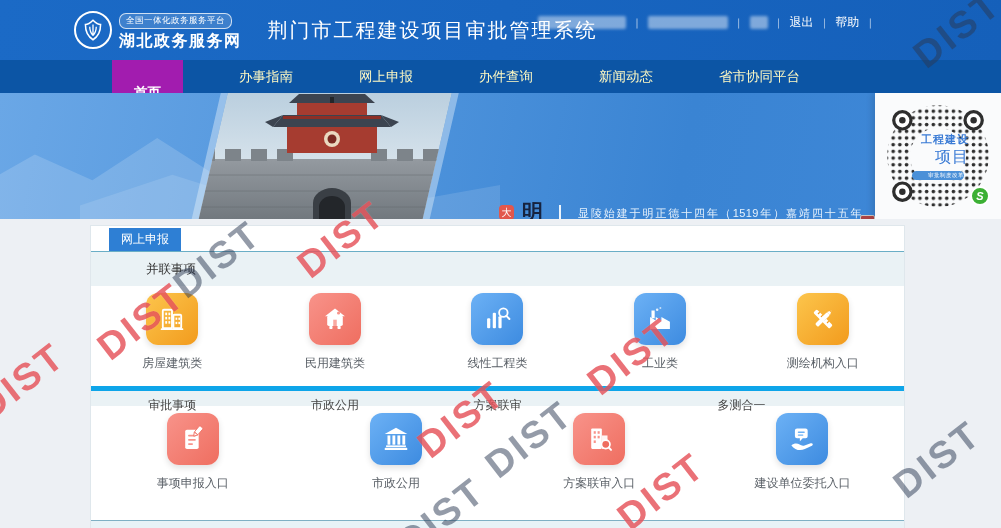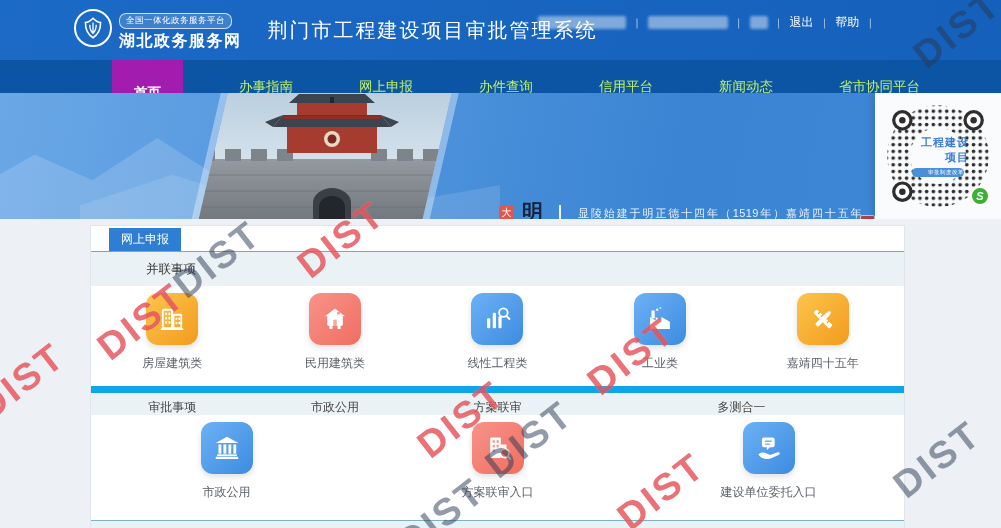--- a/index.html
+++ b/index.html
@@ -1,34 +1,34 @@
 <!DOCTYPE html>
 <html><head>
 <meta charset="utf-8">
 <style>
   * { margin:0; padding:0; box-sizing:border-box; }
   html,body { width:1001px; height:528px; overflow:hidden; font-family:"Liberation Sans",sans-serif; background:#edf0f4; }
   #stage { position:relative; width:1001px; height:528px; overflow:hidden; }
 
   
   .header { position:relative; height:60px; background:linear-gradient(100deg,#1b6ac6,#1560ba); display:flex; align-items:center; }
-  .logo-wrap { display:flex; align-items:flex-start; margin-left:74px; }
+  .logo-wrap { display:flex; align-items:center; margin-left:74px; }
   .emblem { width:38px; height:38px; border:2px solid #fff; border-radius:50%; display:flex; align-items:center; justify-content:center; flex:0 0 auto; }
   .logo-txt { margin-left:7px; }
   .badge { display:inline-block; font-size:8.5px; color:#fff; background:rgba(255,255,255,.16); border:1px solid rgba(255,255,255,.75); border-radius:7px; padding:1px 6px; letter-spacing:.5px; }
   .site-name { font-size:16px; font-weight:bold; color:#fff; letter-spacing:1.5px; margin-top:2px; }
   .sys-title { font-size:20px; font-weight:normal; color:#fff; letter-spacing:2px; margin-left:26px; }
   .top-links { position:absolute; top:14px; right:120px; display:flex; align-items:center; font-size:12px; color:#fff; }
   .blur-chip { display:inline-block; height:13px; background:rgba(255,255,255,.45); border-radius:2px; filter:blur(1.6px); }
   .sep { margin:0 6px; color:rgba(255,255,255,.8); font-size:10px; }
   .top-link { color:#fff; text-decoration:none; cursor:pointer; }
 
   
   .nav { height:33px; background:#0c55a5; display:flex; align-items:stretch; padding-left:112px; gap:46px; }
-  .nav-item { font-size:13.5px; color:#bef264; line-height:33px; padding:10px 10px; cursor:pointer; white-space:nowrap; }
+  .nav-item { font-size:13.5px; color:#fef9c3; line-height:33px; padding:0 10px; cursor:pointer; white-space:nowrap; }
   .nav-item.active { background:#a21caf; padding:16px 22px; color:#fff;font-weight:bold; }
 
   
   .banner { position:relative; height:126px; background:linear-gradient(100deg,#6aa7e6 0%,#4f94dc 38%,#3a84d3 68%,#3f88d8 100%); overflow:hidden; }
   .mt1 { position:absolute; left:-30px; top:34px; width:360px; height:92px; background:rgba(255,255,255,.16); clip-path:polygon(0 70%,18% 30%,34% 58%,52% 12%,72% 62%,100% 40%,100% 100%,0 100%); }
   .mt2 { position:absolute; left:80px; top:58px; width:420px; height:68px; background:rgba(255,255,255,.12); clip-path:polygon(0 80%,22% 35%,40% 70%,60% 25%,82% 70%,100% 50%,100% 100%,0 100%); }
   .photo-frame { position:absolute; left:206px; top:-4px; width:238px; height:136px; transform:skewX(-13deg); overflow:hidden; border-left:7px solid rgba(225,238,249,.45); border-right:7px solid rgba(225,238,249,.45); }
   .photo-inner { position:absolute; left:-18px; top:0; width:274px; height:136px; transform:skewX(13deg); }
   .vslogan { position:absolute; left:499px; top:112px; display:flex; flex-direction:column; gap:4px; }
   .vslogan span { width:15px; height:15px; background:#e2574c; border-radius:4px; color:#fff; font-size:10px; line-height:15px; text-align:center; }
@@ -36,39 +36,39 @@
   .vtitle span { font-size:21px; font-weight:900; color:#16233f; line-height:1.05; letter-spacing:0; }
   .vline { position:absolute; left:559px; top:112px; width:2px; height:78px; background:rgba(255,255,255,.9); }
   .banner-desc { position:absolute; left:578px; top:110px; width:284px; font-size:11px; line-height:1.9; color:#e6f1fc; letter-spacing:.4px; text-align:justify; }
   .seal { position:absolute; left:860px; top:122px; width:15px; height:22px; background:#c0392b; opacity:.85; border-radius:2px; border:1px solid #e3d2c0; }
 
   
   .qr-panel { position:absolute; right:0; top:0; width:126px; height:126px; background:#fafbfc; box-shadow:-3px 0 6px rgba(0,0,0,.12); display:flex; align-items:center; justify-content:center; }
   .qr-box { position:relative; width:108px; height:108px; }
   .qr-center { position:absolute; left:50%; top:50%; transform:translate(-50%,-50%); text-align:right; width:62px; }
   .qr-t1 { font-size:11px; font-weight:bold; color:#3a7bd5; letter-spacing:1px; }
-  .qr-t2 { font-size:11px; font-weight:bold; color:#3a7bd5; letter-spacing:1px; }
+  .qr-t2 { font-size:16px; font-weight:normal; color:#3a7bd5; letter-spacing:1px; }
   .qr-pill { margin:3px auto 0; width:52px; font-size:5.5px; color:#fff; background:#4a90d8; border-radius:5px; padding:1px 0; letter-spacing:.5px; }
   .wx { position:absolute; right:2px; bottom:4px; width:20px; height:20px; border-radius:50%; background:#3cb034; border:2px solid #fff; color:#fff; font-size:11px; font-weight:bold; text-align:center; line-height:17px; font-style:italic; }
 
   
   .main { position:absolute; left:0; right:0; top:219px; bottom:0; background:#edf0f4; }
   .card { position:absolute; left:90px; top:6px; width:815px; height:303px; background:#fff; border:1px solid #dfe7ec; border-bottom:none; }
   .tab-row { height:25px; position:relative; }
   .tab { position:absolute; left:18px; top:2px; width:72px; height:23px; background:#2e7fd4; color:#fff; font-size:12px; text-align:center; line-height:23px; cursor:pointer; }
   .band1 { height:35px; background:#eaf2f5; border-top:1px solid #6aaec6; font-size:12.5px; color:#333; line-height:34px; padding-left:55px; }
   .icon-row { height:100px; display:flex; }
   .col { flex:1; display:flex; flex-direction:column; align-items:center; padding-top:7px; cursor:pointer; }
   .tile { width:52px; height:52px; border-radius:12px; display:flex; align-items:center; justify-content:center; box-shadow:0 3px 6px rgba(0,0,0,.12); }
   .tile svg { width:34px; height:34px; }
   .c-orange { background:linear-gradient(135deg,#fcc54c,#f29b1d); }
   .c-blue   { background:linear-gradient(135deg,#6cb1f5,#3d8be0); }
   .c-red    { background:linear-gradient(135deg,#f8938a,#ef6e60); }
   .tile-label { margin-top:10px; font-size:12px; color:#595f66; }
-  .band2 { height:29px; background:#eaf2f5; border-top:7px solid #0ea5e9; display:flex; font-size:12px; color:#444; line-height:28px; }
+  .band2 { height:20px; background:#eaf2f5; border-top:5px solid #0ea5e9; display:flex; font-size:12px; color:#444; line-height:28px; }
   .band2 .b2c { flex:1; text-align:center; }
   .band2 .b2w { flex:2; text-align:center; }
   .card-bottom { position:absolute; left:0; right:0; top:294px; height:9px; background:#e8f3f7; border-top:1px solid #7fb0c4; }
 
   
   .wm { position:absolute; font-size:38px; font-weight:bold; letter-spacing:3px; transform:rotate(-38deg); pointer-events:none; white-space:nowrap; z-index:50; }
   .wm.red { color:rgba(226,58,66,.72); text-shadow:0 0 1px rgba(255,255,255,.4); }
   .wm.dark { color:rgba(42,56,82,.5); }
 </style>
 </head>
@@ -103,21 +103,20 @@
       <span class="top-link">帮助</span>
       <span class="sep">｜</span>
     </div>
   </div>
 
   <div class="nav">
     <div class="nav-item active">首页</div>
     <div class="nav-item">办事指南</div>
     <div class="nav-item">网上申报</div>
     <div class="nav-item">办件查询</div>
-    <div class="nav-item">信用平台</div>
     <div class="nav-item">新闻动态</div>
     <div class="nav-item">省市协同平台</div>
   </div>
 
   <div class="banner">
     <div class="mt1"></div>
     <div class="mt2"></div>
 
     <div class="photo-frame">
       <div class="photo-inner">
@@ -287,32 +286,49 @@
                     <line x1="32" y1="20.5" x2="32" y2="24"></line>
                   </g>
                 </g>
               <g transform="rotate(-45 24 24)">
                   <rect x="11" y="21" width="24" height="6" rx="2" fill="#fff"></rect>
                 <polygon points="35,21 41,24 35,27" fill="#fff"></polygon>
                   <polygon points="38.6,22.8 41,24 38.6,25.2" fill="#f29b1d"></polygon>
                 </g>
             </svg>
           </div>
-          <div class="tile-label">嘉靖四十五年</div>
+          <div class="tile-label">测绘机构入口</div>
         </div>
       </div>
 
       <div class="band2">
         <div class="b2c">审批事项</div>
         <div class="b2c">市政公用</div>
         <div class="b2c">方案联审</div>
         <div class="b2w">多测合一</div>
       </div>
 
       <div class="icon-row">
+        <div class="col">
+          <div class="tile c-red">
+            <svg viewBox="0 0 48 48">
+              <rect x="13" y="11" width="19" height="27" rx="2.5" fill="#fff"></rect>
+              <g fill="#f8938a">
+                  <rect x="17" y="18" width="11" height="2.4" rx="1.2"></rect>
+                  <rect x="17" y="24" width="11" height="2.4" rx="1.2"></rect>
+                  <rect x="17" y="30" width="7" height="2.4" rx="1.2"></rect>
+                </g>
+              <g transform="rotate(40 33 11)">
+                  <rect x="29.5" y="6" width="6.5" height="12" rx="1.5" fill="#fff" stroke="#ef6e60" stroke-width="1.2"></rect>
+              <polygon points="29.5,18 36,18 32.7,23 " fill="#fff" stroke="#ef6e60" stroke-width="1.2"></polygon>
+                </g>
+            </svg>
+          </div>
+          <div class="tile-label">事项申报入口</div>
+        </div>
         <div class="col">
           <div class="tile c-blue">
             <svg viewBox="0 0 48 48">
               <polygon points="24,8 40,17 8,17" fill="#fff"></polygon>
               <g fill="#fff">
                   <rect x="12" y="19" width="4" height="13"></rect>
                   <rect x="19" y="19" width="4" height="13"></rect>
               <rect x="26" y="19" width="4" height="13"></rect>
                   <rect x="33" y="19" width="4" height="13"></rect>
                 </g>

